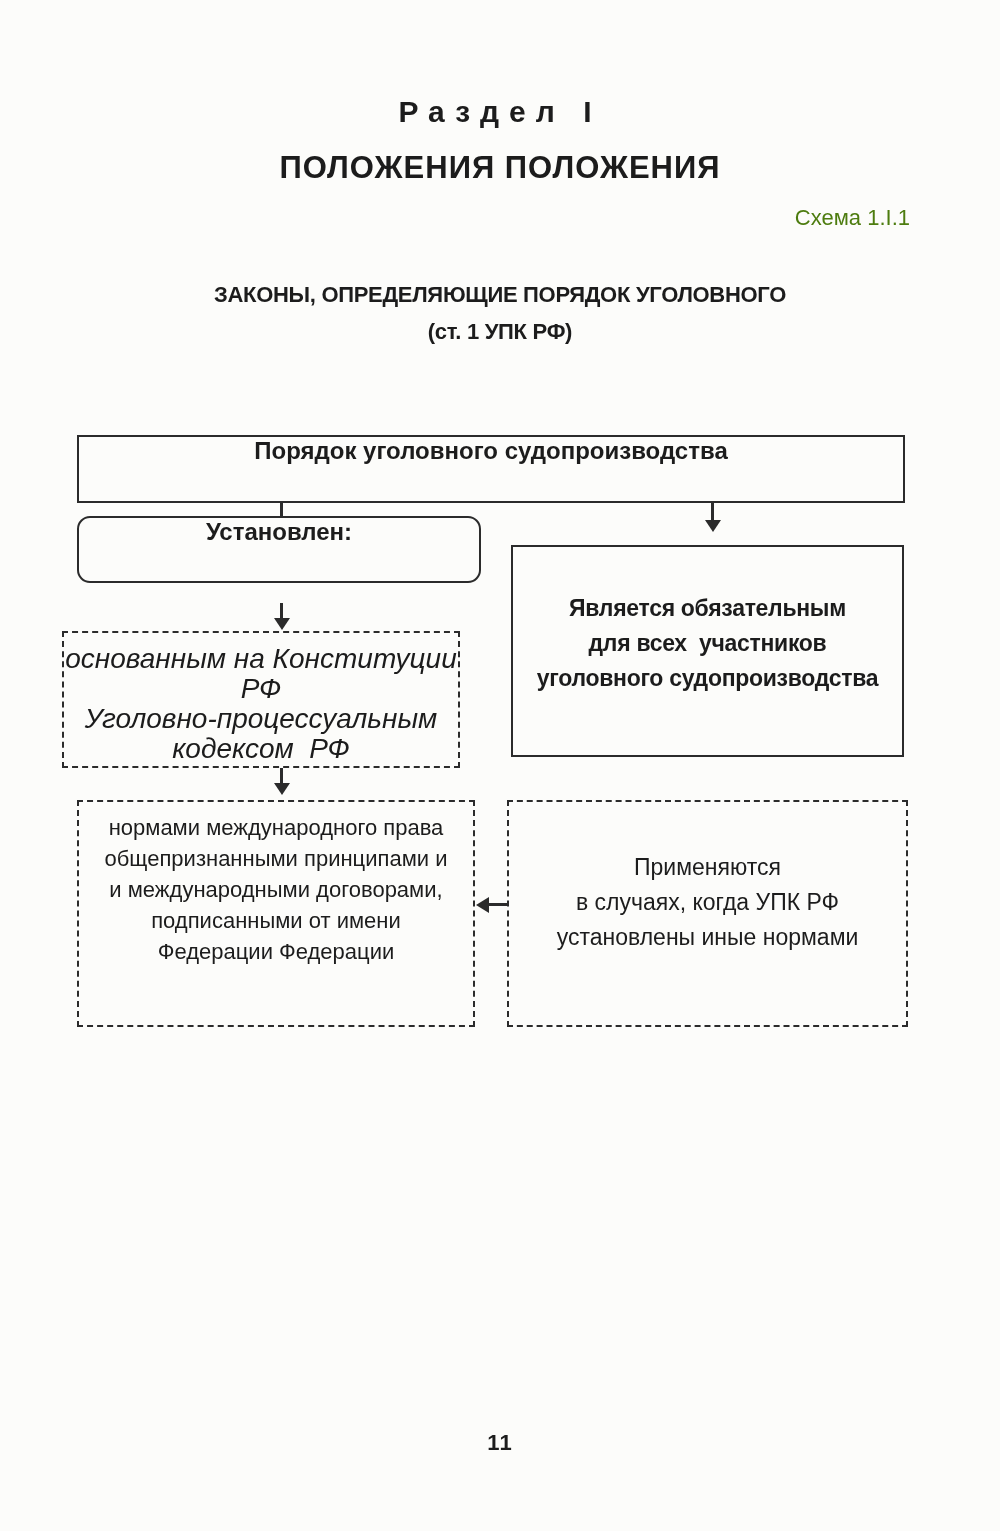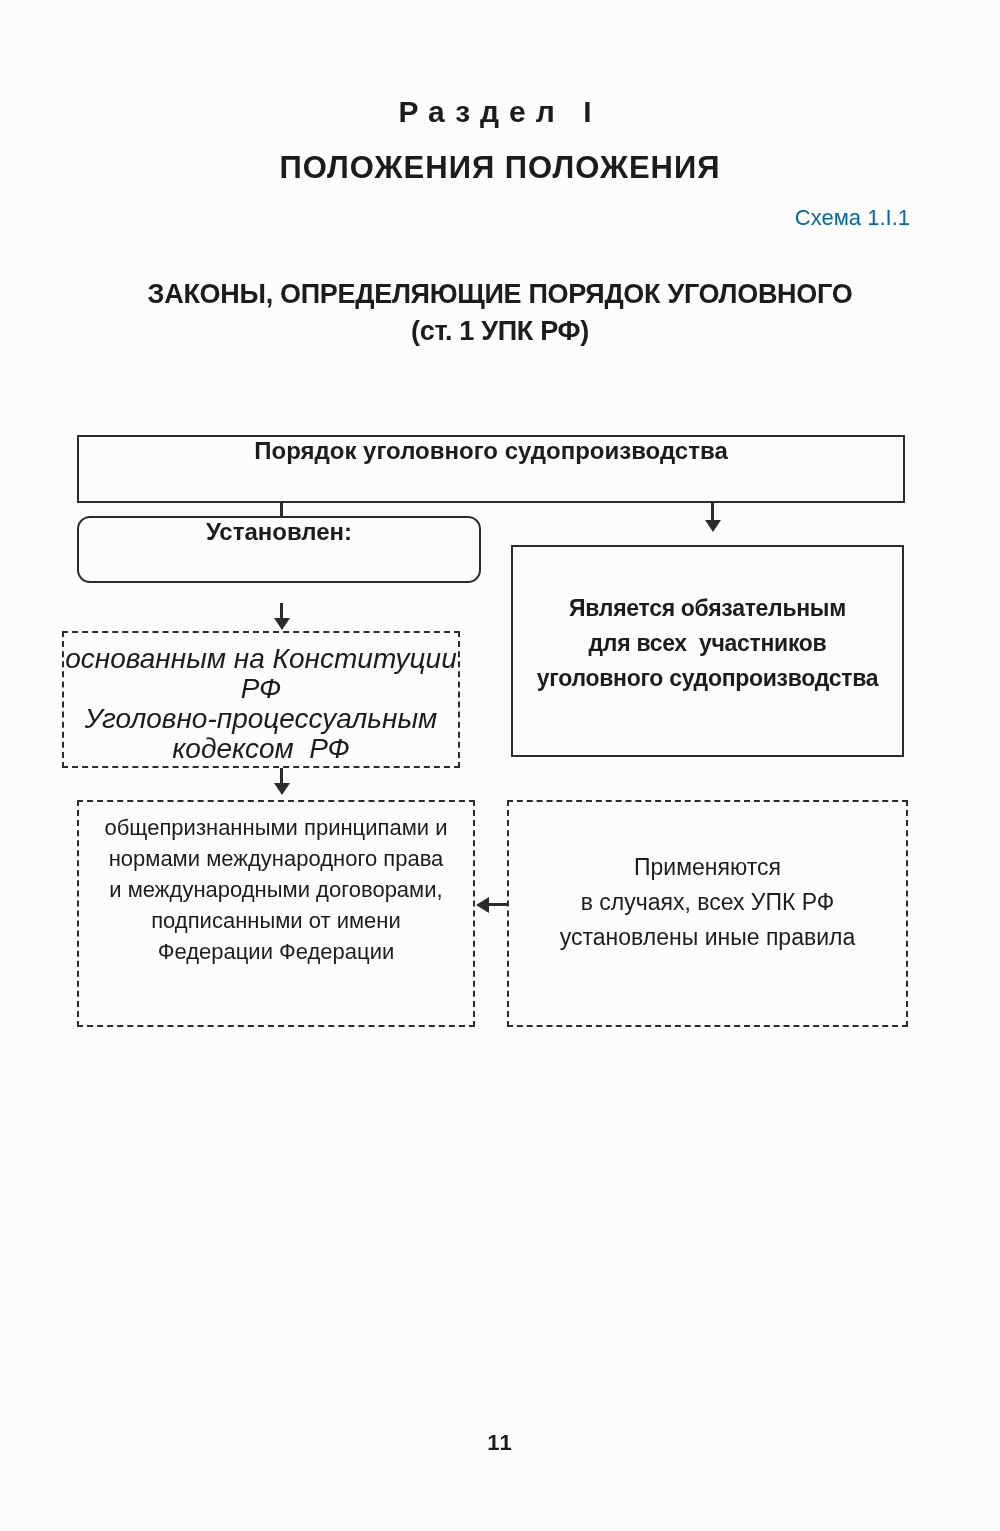--- a/index.html
+++ b/index.html
@@ -19,25 +19,25 @@
   .abs{position:absolute;}
   .center{left:0;right:0;text-align:center;}
 
   .section-label{
     top:95px;font-size:30px;font-weight:700;letter-spacing:10px;
   }
   .section-title{
     top:150px;font-size:31px;font-weight:700;letter-spacing:1px;
   }
   .schema-label{
-    top:205px;right:90px;font-size:22px;font-weight:400;color:#0369a1;
+    top:205px;right:90px;font-size:22px;font-weight:400;color:#4d7c0f;
   }
   .diagram-title{
     top:276px;left:0;right:0;text-align:center;
-    font-size:27px;font-weight:700;line-height:37px;letter-spacing:-0.3px;
+    font-size:22px;font-weight:700;line-height:37px;letter-spacing:-0.3px;
   }
 
   .box{
     position:absolute;box-sizing:border-box;background:var(--paper);
     text-align:center;
   }
   .box.solid{border:2px solid var(--line);}
   .box.dashed{border:2px dashed var(--line);}
   .box.flexmid{display:flex;align-items:flex-start;justify-content:center;}
 
@@ -123,31 +123,31 @@
       <div class="line">основанным на Конституции  РФ</div>
       <div class="line">Уголовно-процессуальным</div>
       <div class="line">кодексом  РФ</div>
     </div>
 
     <div class="varrow" style="left:280px;top:768px;height:15px;">
       <div class="head-down"></div>
     </div>
 
     <div class="box dashed box-international">
+      <div class="line">нормами международного права</div>
       <div class="line">общепризнанными принципами и</div>
-      <div class="line">нормами международного права</div>
       <div class="line">и международными договорами,</div>
       <div class="line">подписанными от имени</div>
       <div class="line">Федерации Федерации</div>
     </div>
 
     <div class="box dashed box-applied">
       <div class="line">Применяются</div>
-      <div class="line">в случаях, всех УПК РФ</div>
-      <div class="line">установлены иные правила</div>
+      <div class="line">в случаях, когда УПК РФ</div>
+      <div class="line">установлены иные нормами</div>
     </div>
 
     <div class="harrow" style="left:489px;top:903px;width:18px;">
       <div class="head-left"></div>
     </div>
 
   </div>
 
   <div class="abs center page-number">11</div>
 

